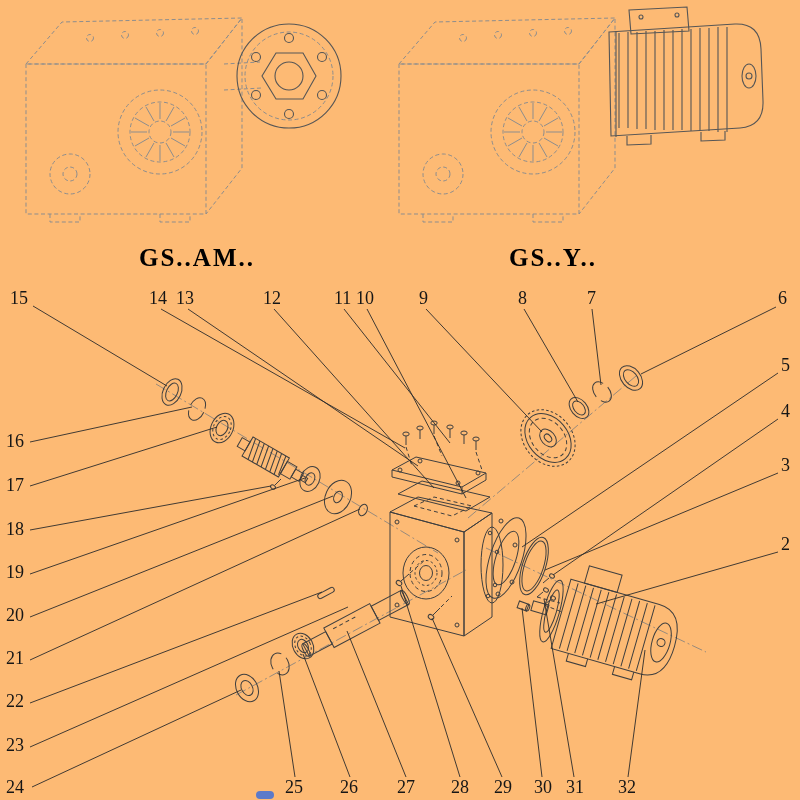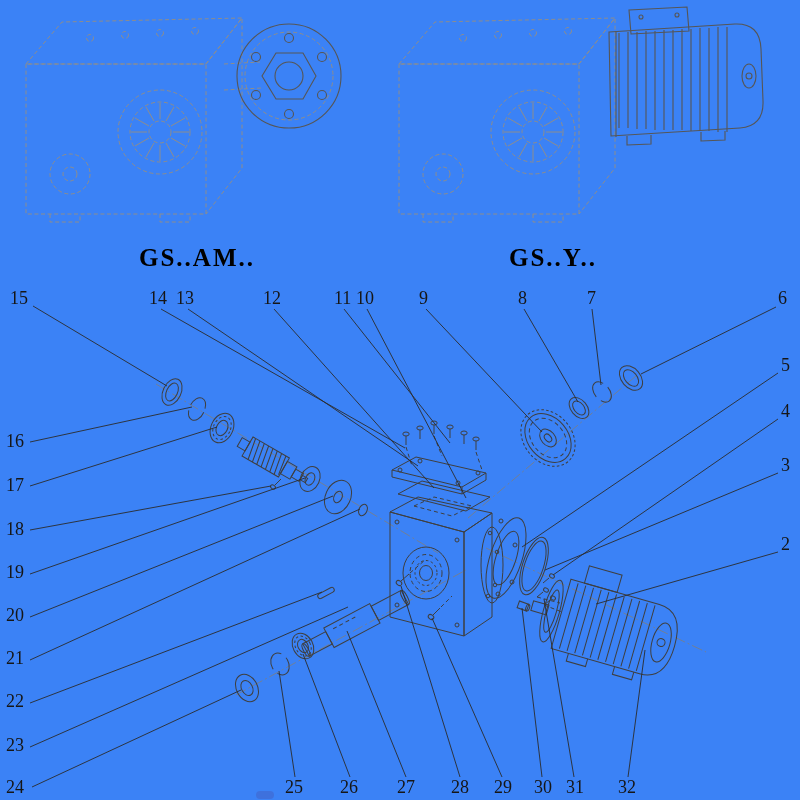--- a/index.html
+++ b/index.html
@@ -1,16 +1,16 @@
 <!DOCTYPE html>
 <html><head>
 <meta charset="utf-8">
 <style>
   html,body{margin:0;padding:0;background:#ffffff;}
-  #stage{position:relative;width:800px;height:800px;background:#3b82f6;overflow:hidden;
+  #stage{position:relative;width:800px;height:800px;background:#fdba74;overflow:hidden;
          font-family:"Liberation Serif",serif;}
   svg{display:block}
   .title-text{font-family:"Liberation Serif",serif;font-size:25px;font-weight:bold;
               letter-spacing:2px;fill:#000;}
   #callout-layer text{font-family:"Liberation Serif",serif;font-size:18px;fill:#161616;}
   #callout-layer line{stroke:#2b2b2b;stroke-width:0.9;}
   .phantom{stroke:#8d8d8d;fill:none;stroke-width:1;}
   .phdash{stroke-dasharray:4 2.6;}
   .solidline{stroke:#565656;fill:none;stroke-width:1.1;}
   .part{stroke:#3f3f3f;fill:none;stroke-width:1;}

